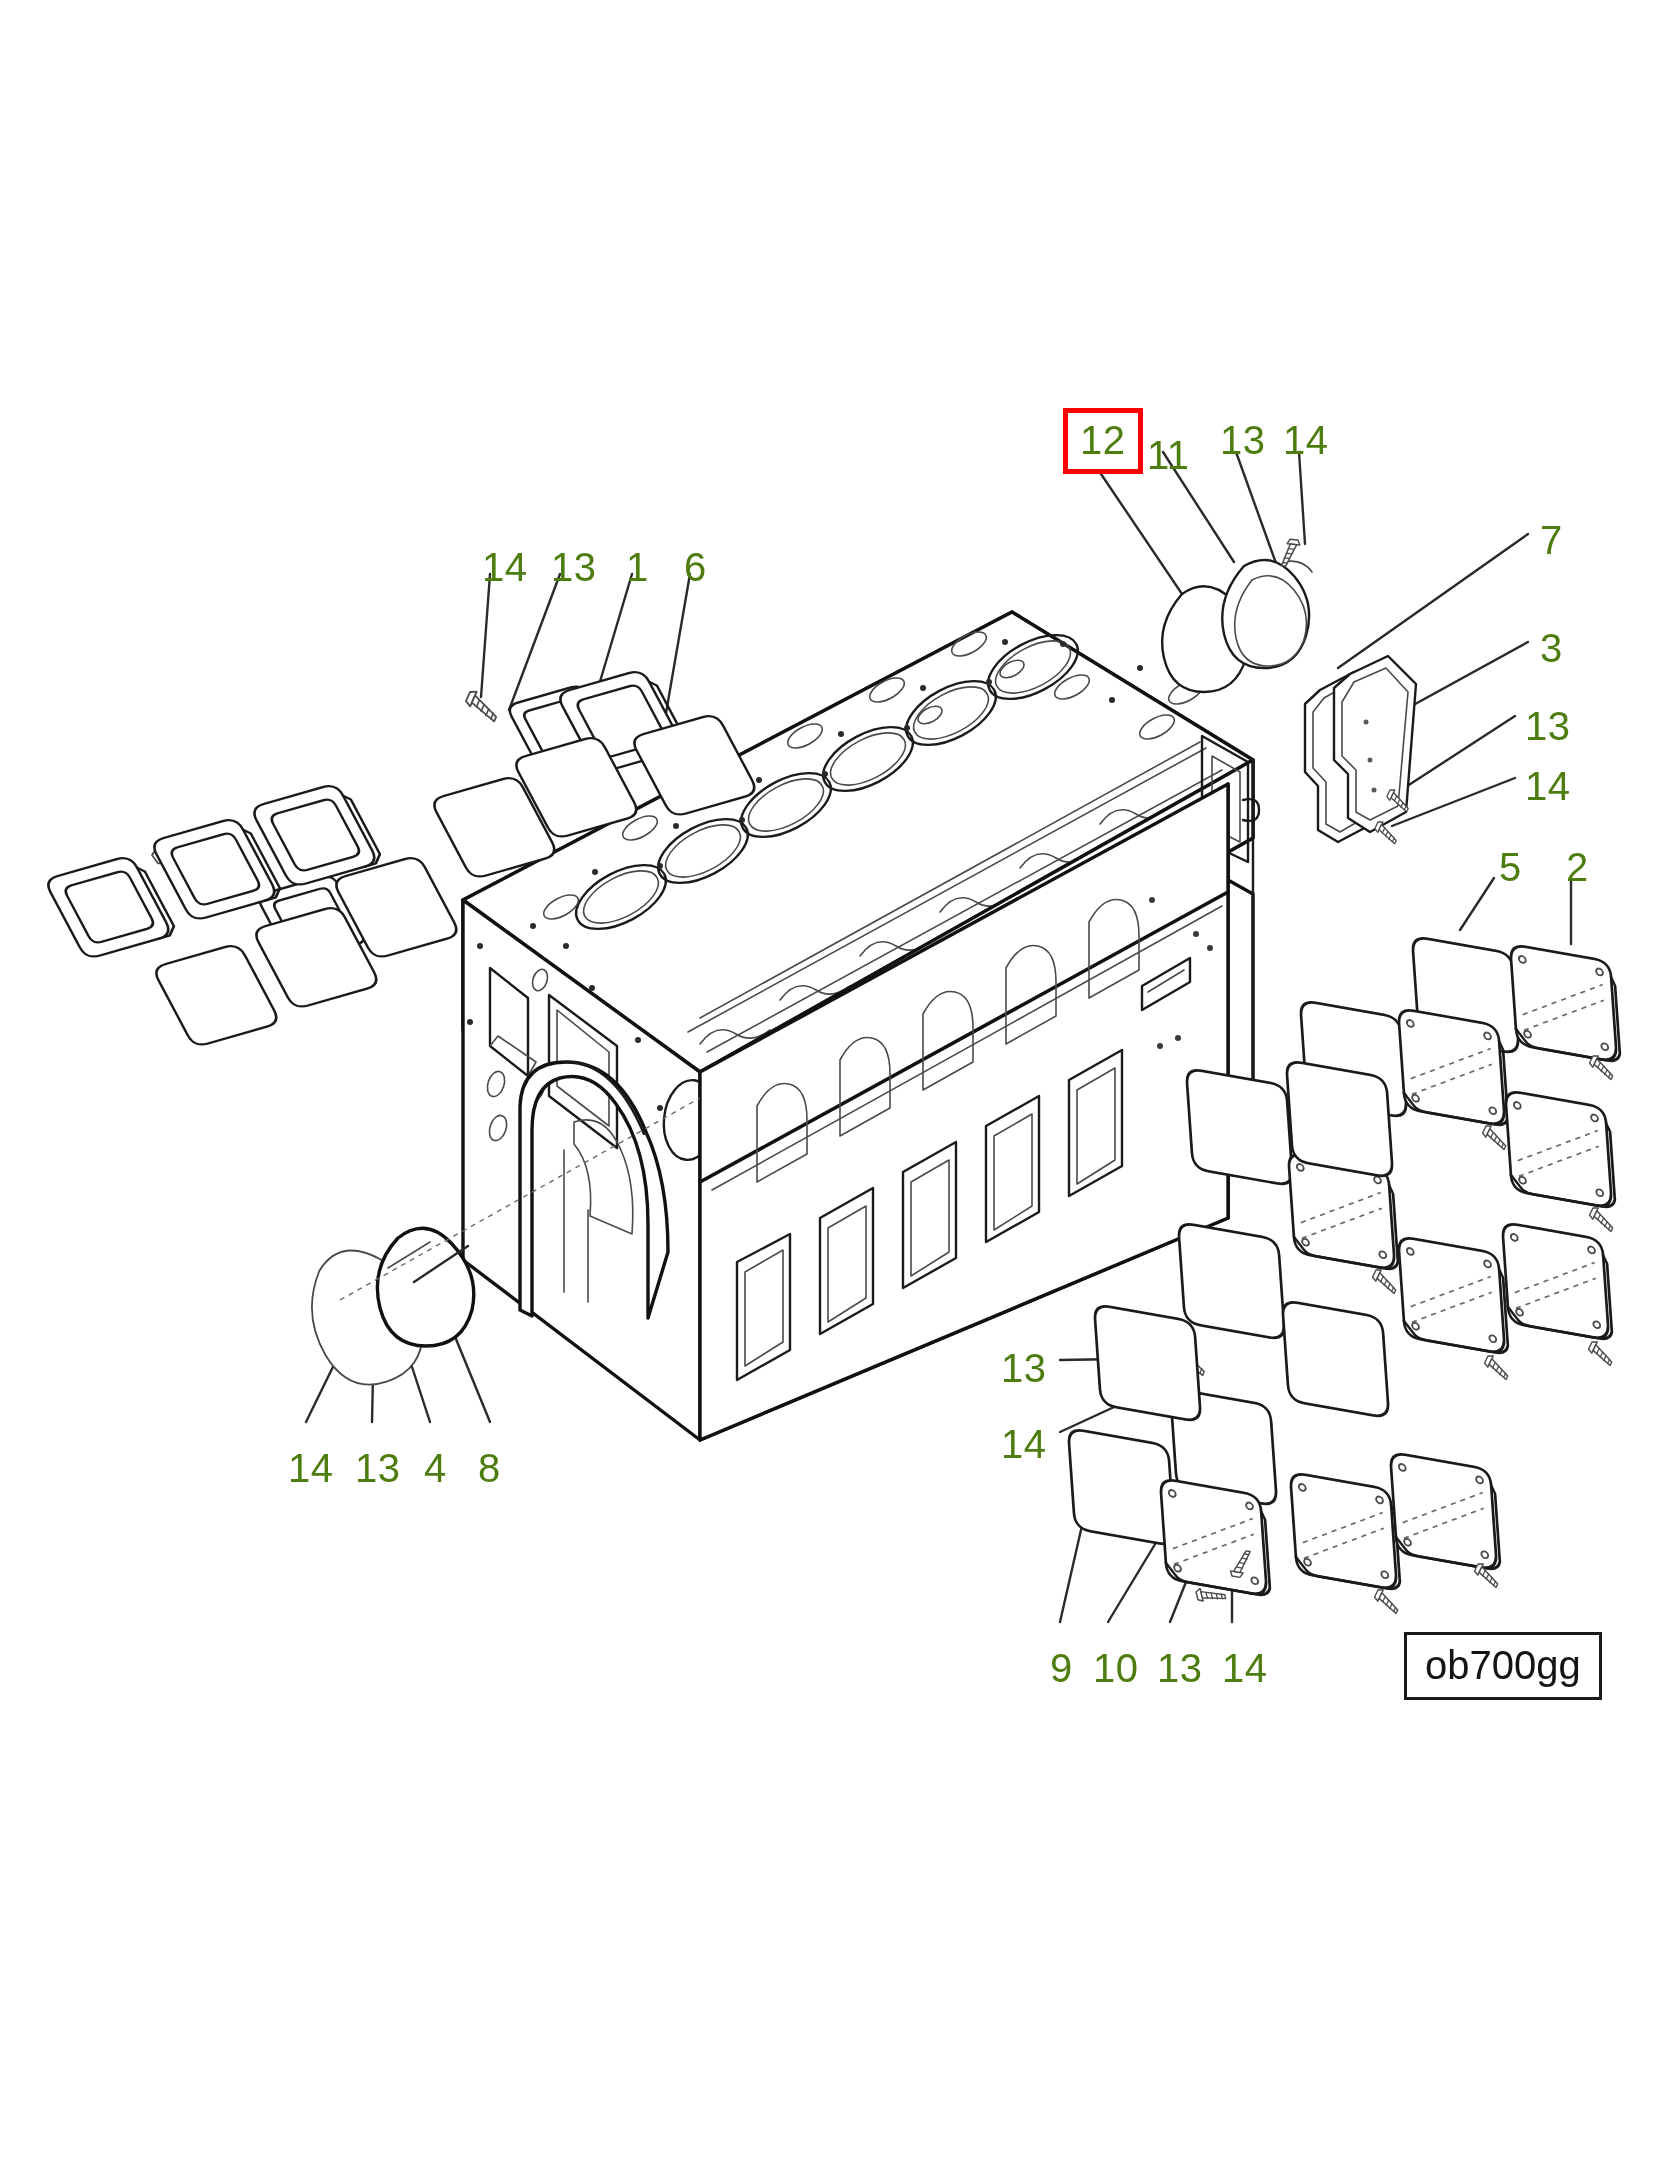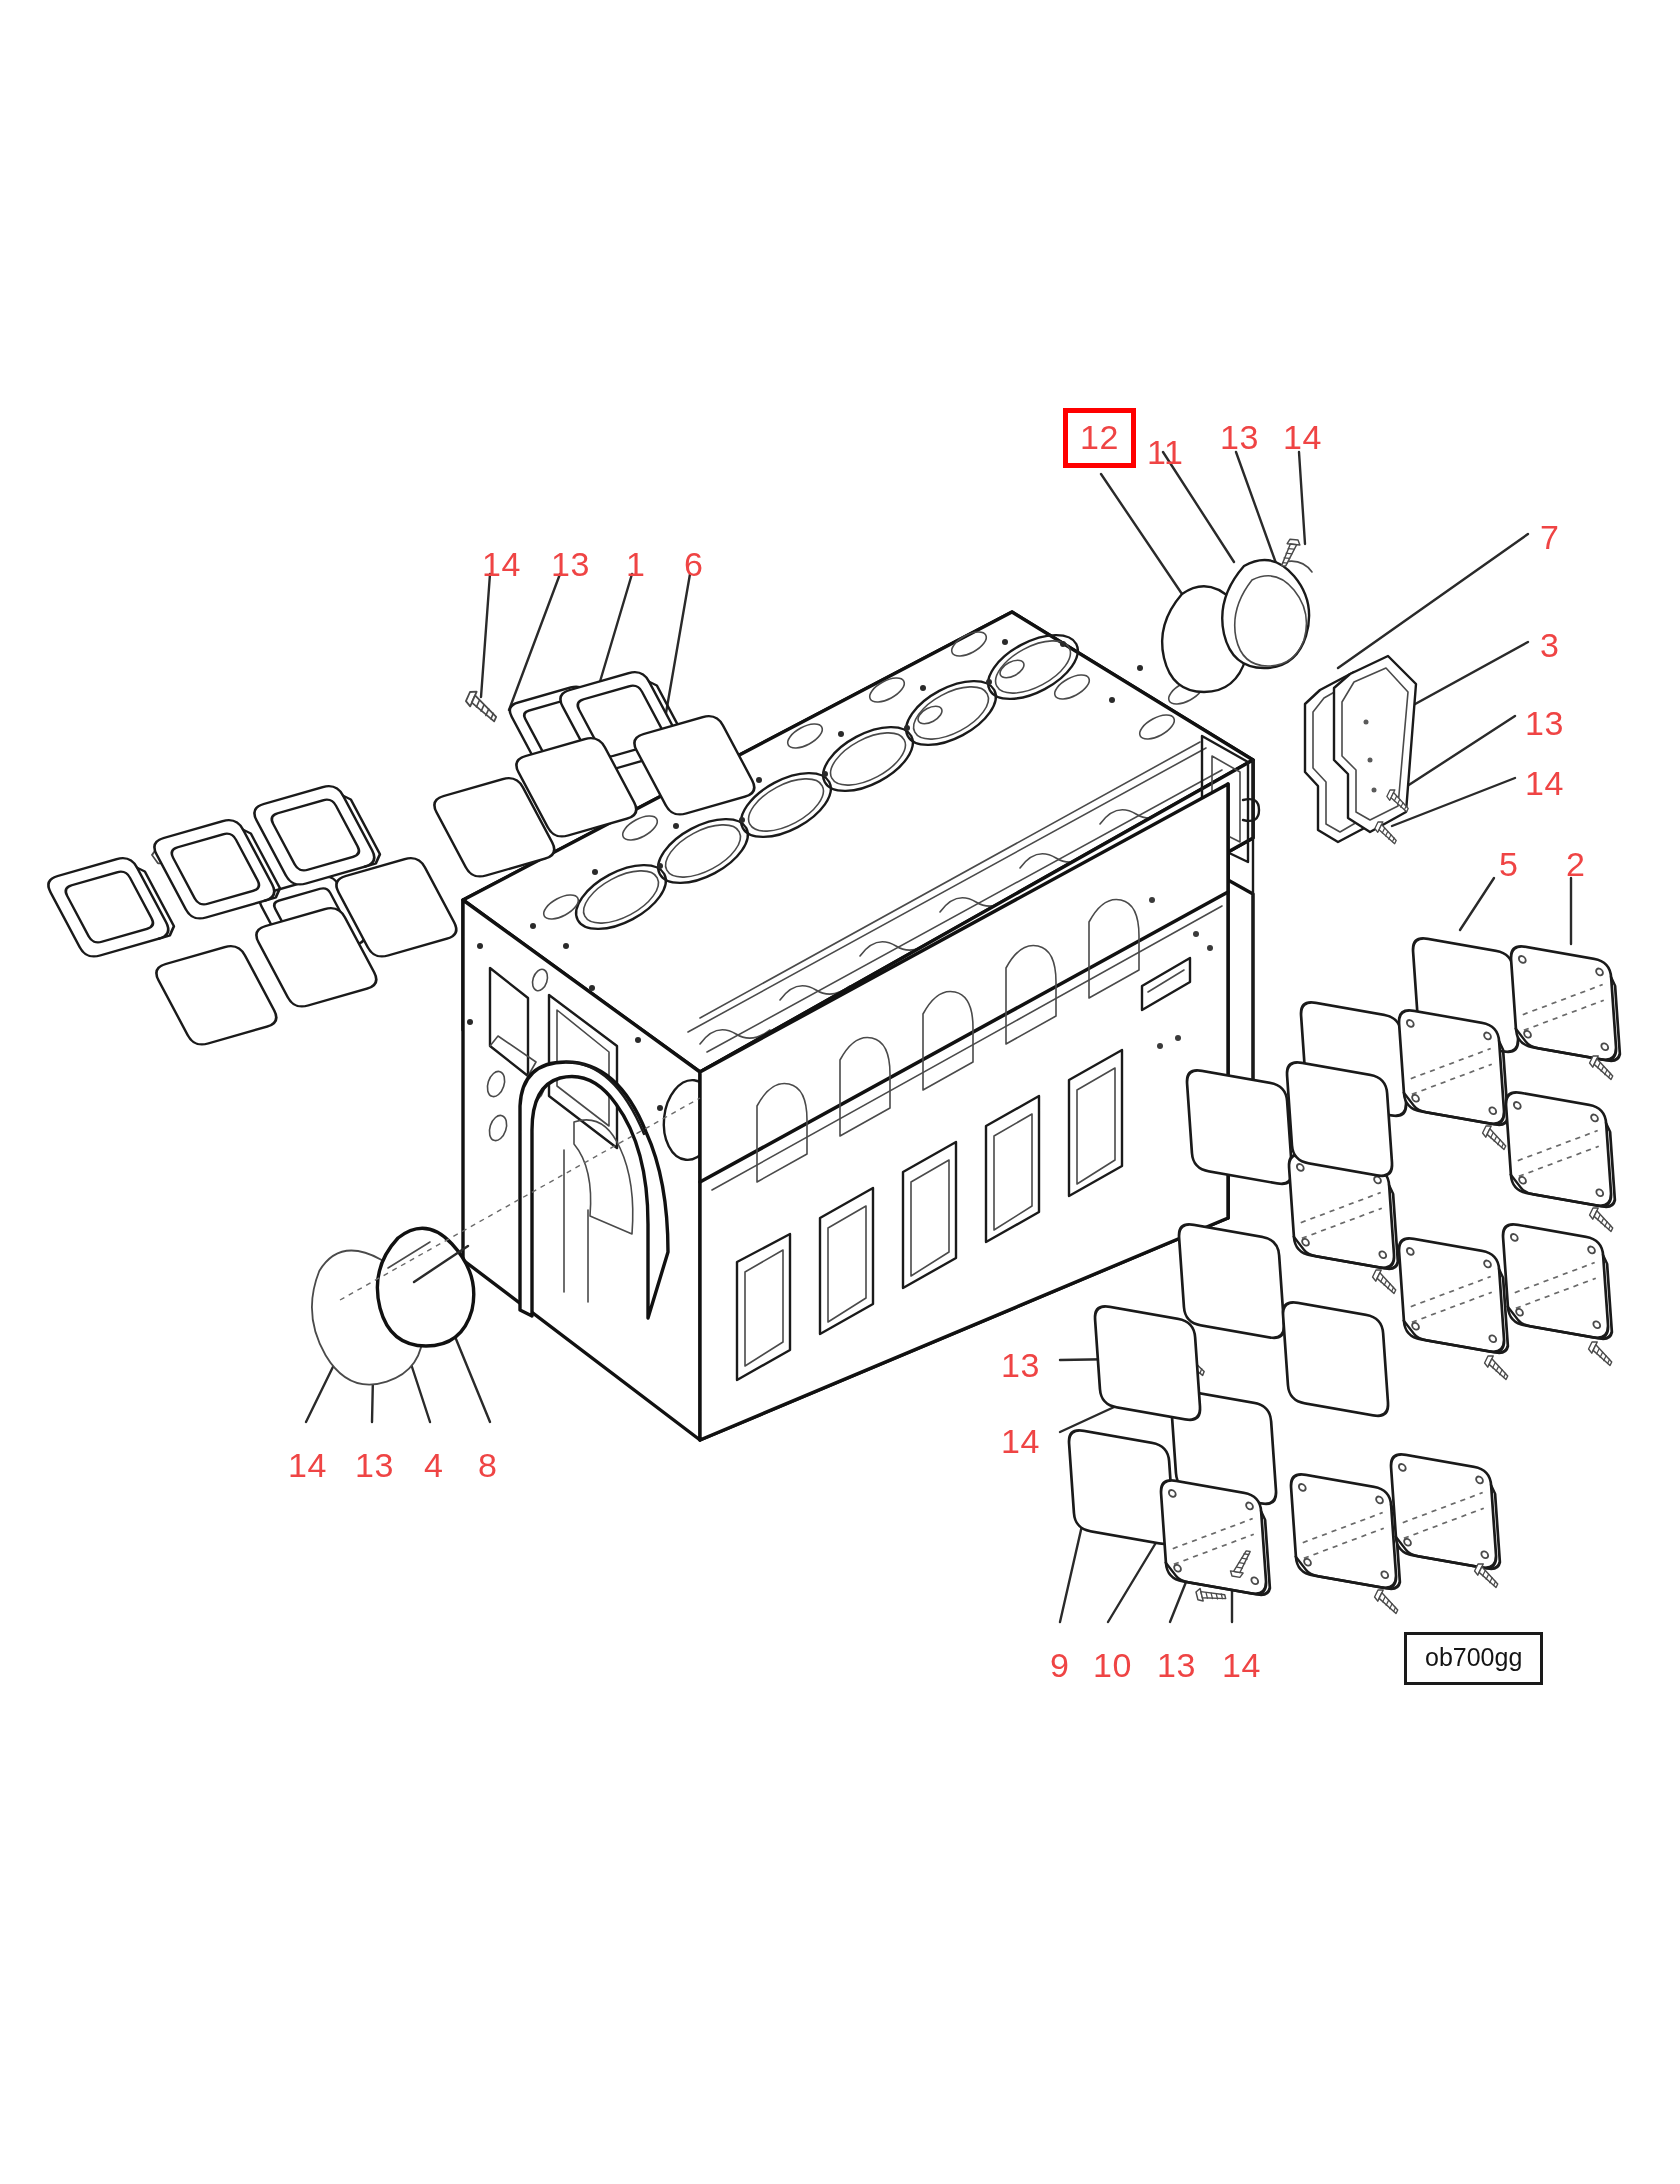--- a/index.html
+++ b/index.html
@@ -23,39 +23,39 @@
   #diagram-svg {
     position: absolute;
     left: 0;
     top: 0;
     width: 1680px;
     height: 2184px;
   }
   .callout-label {
     position: absolute;
     font-family: "Liberation Sans", sans-serif;
-    font-size: 34px;
+    font-size: 40px;
     font-weight: 400;
-    color: #ef4444;
+    color: #4d7c0f;
     line-height: 1;
     white-space: nowrap;
     letter-spacing: 0.5px;
   }
   .callout-label.highlighted {
     border: 5px solid #ff0000;
     padding: 7px 12px 9px 12px;
     box-sizing: border-box;
   }
   #figure-id-box {
     position: absolute;
     border: 3px solid #1a1a1a;
     background: #ffffff;
     padding: 10px 18px 12px 18px;
     font-family: "Liberation Sans", sans-serif;
-    font-size: 25px;
+    font-size: 40px;
     color: #141414;
     white-space: nowrap;
     line-height: 1;
   }
 </style>
 </head>
 <body>
 
 <div id="diagram-root">
 

